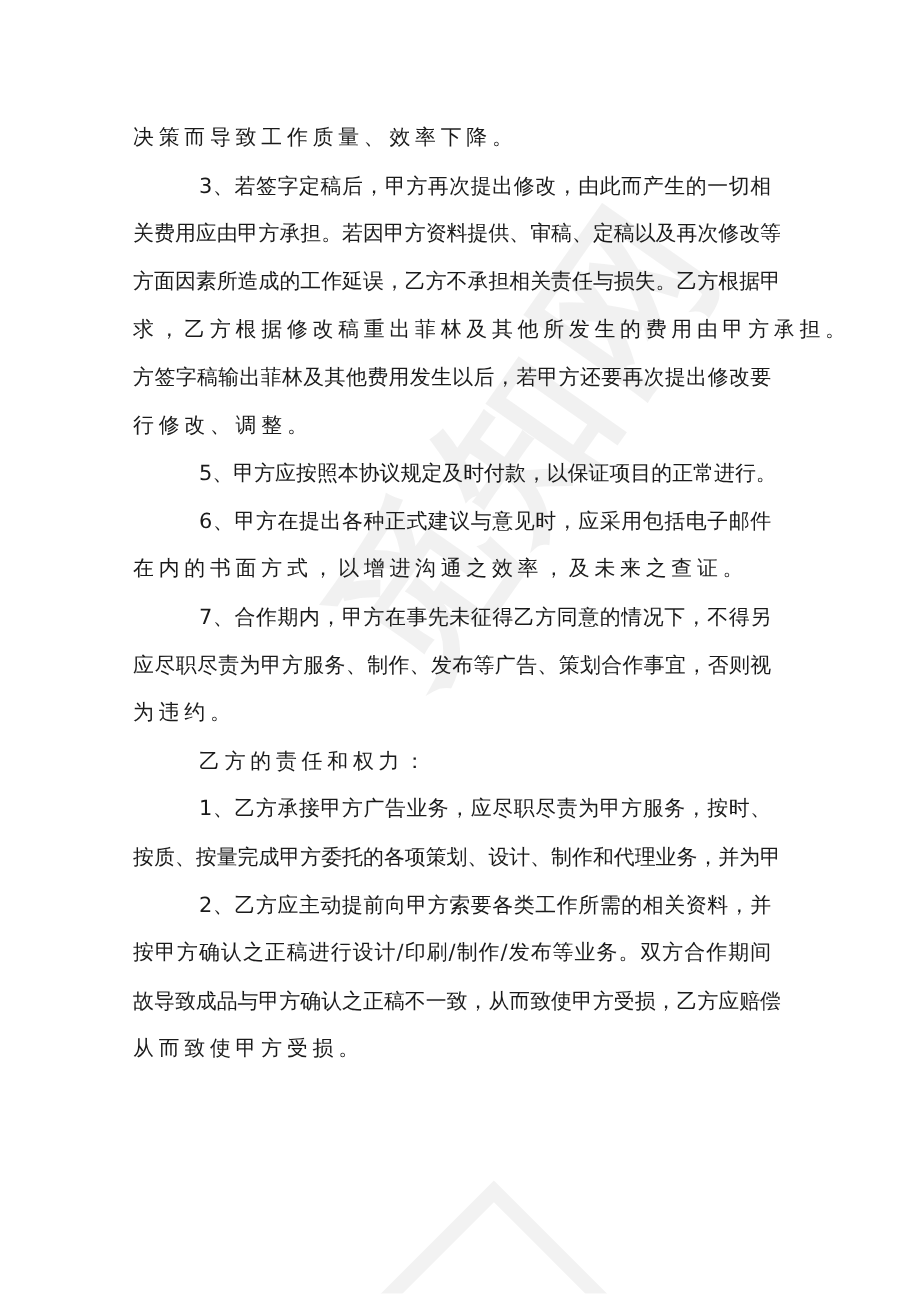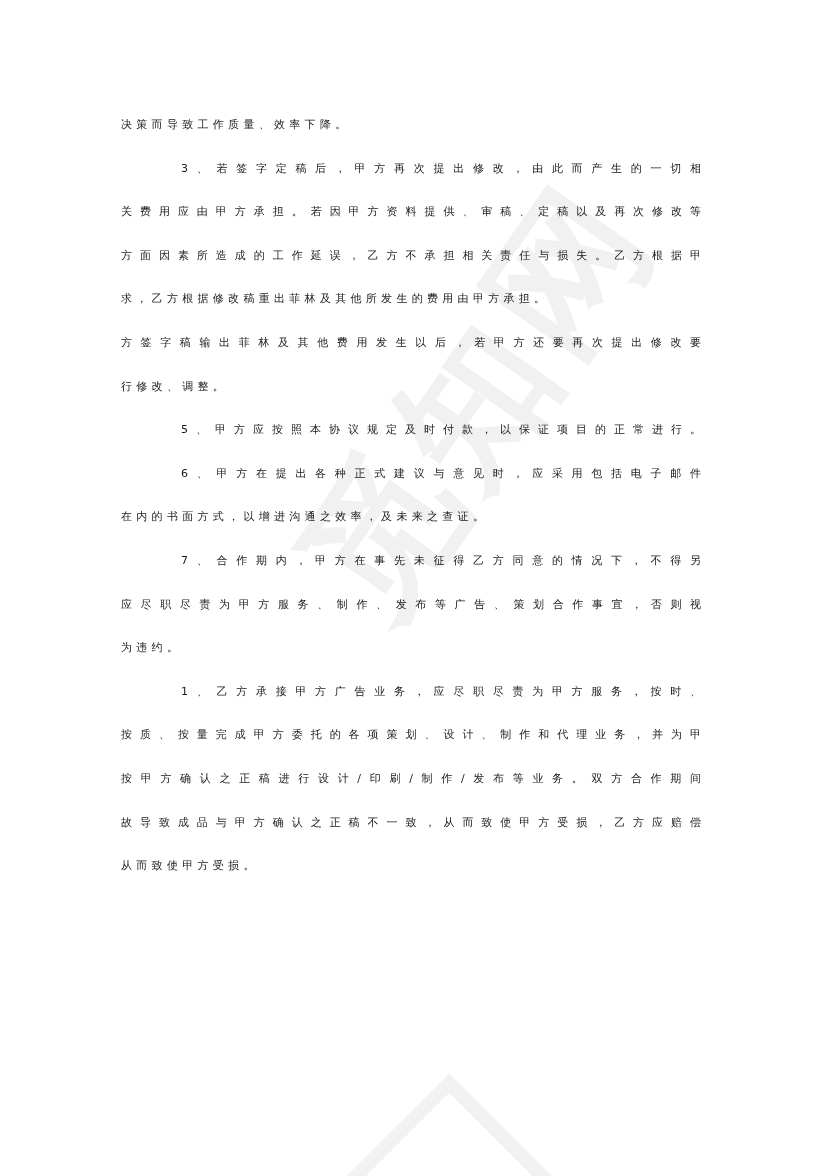--- a/index.html
+++ b/index.html
@@ -48,21 +48,21 @@
     }
     .text-block {
       position: absolute;
       left: 121px;
       top: 111px;
       width: 580px;
     }
     .line {
       height: 43.6px;
       line-height: 28px;
-      font-size: 11px;
+      font-size: 19px;
       text-align: justify;
       text-align-last: justify;
       white-space: nowrap;
       overflow: visible;
     }
     .line.short {
       text-align-last: left;
       letter-spacing: 4.3px;
     }
     .line.indent {
@@ -113,25 +113,31 @@
       </div>
     <div class="line indent">
         <span>7、合作期内，甲方在事先未征得乙方同意的情况下，不得另</span>
       </div>
     <div class="line">
         <span>应尽职尽责为甲方服务、制作、发布等广告、策划合作事宜，否则视</span>
       </div>
     <div class="line short">
         <span>为违约。</span>
       </div>
+    <div class="line indent short">
+        <span>乙方的责任和权力：</span>
+      </div>
     <div class="line indent">
         <span>1、乙方承接甲方广告业务，应尽职尽责为甲方服务，按时、</span>
       </div>
     <div class="line">
         <span>按质、按量完成甲方委托的各项策划、设计、制作和代理业务，并为甲</span>
+      </div>
+    <div class="line indent">
+        <span>2、乙方应主动提前向甲方索要各类工作所需的相关资料，并</span>
       </div>
     <div class="line">
         <span>按甲方确认之正稿进行设计/印刷/制作/发布等业务。双方合作期间</span>
       </div>
     <div class="line">
         <span>故导致成品与甲方确认之正稿不一致，从而致使甲方受损，乙方应赔偿</span>
       </div>
     <div class="line short">
         <span>从而致使甲方受损。</span>
       </div>

